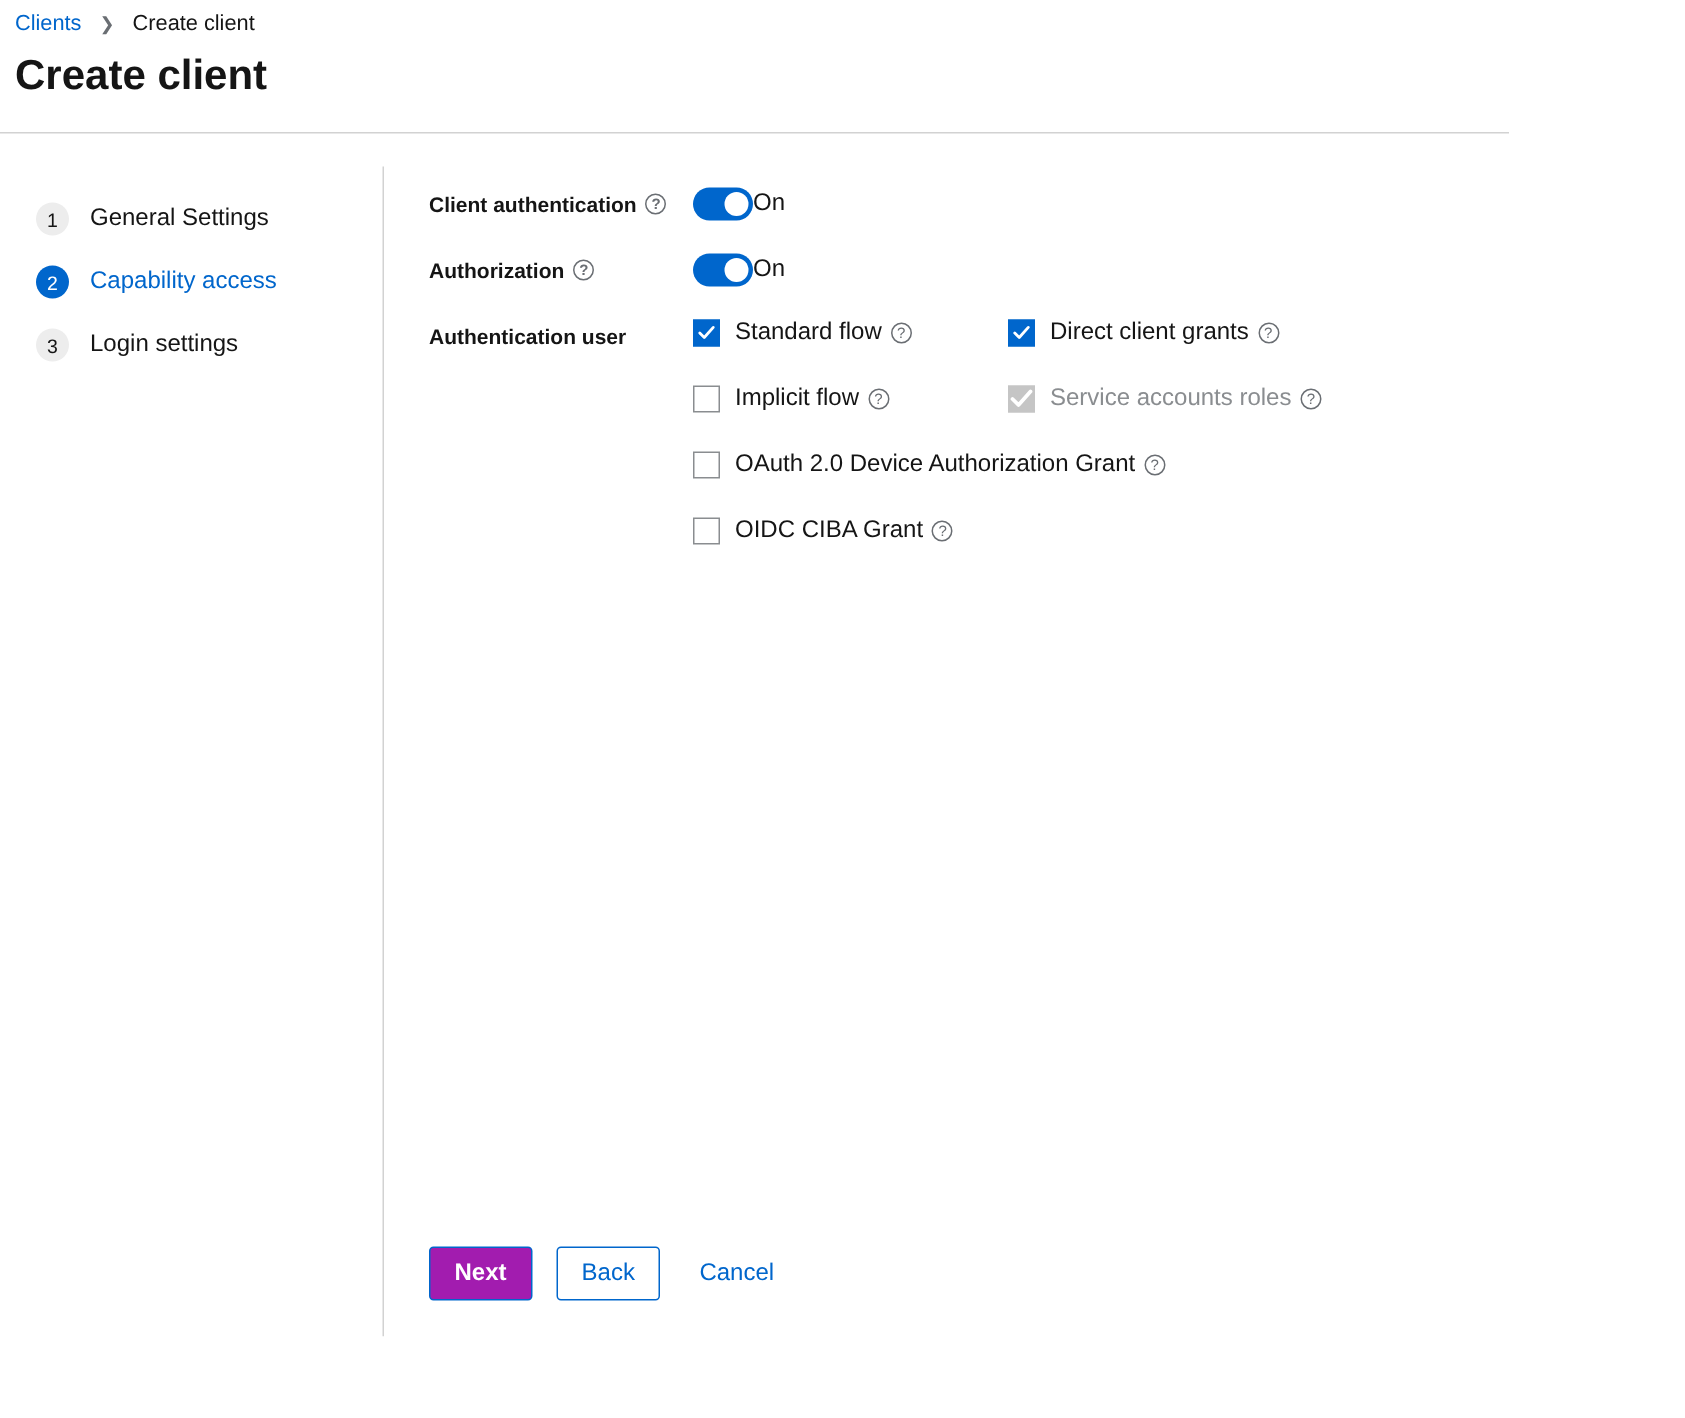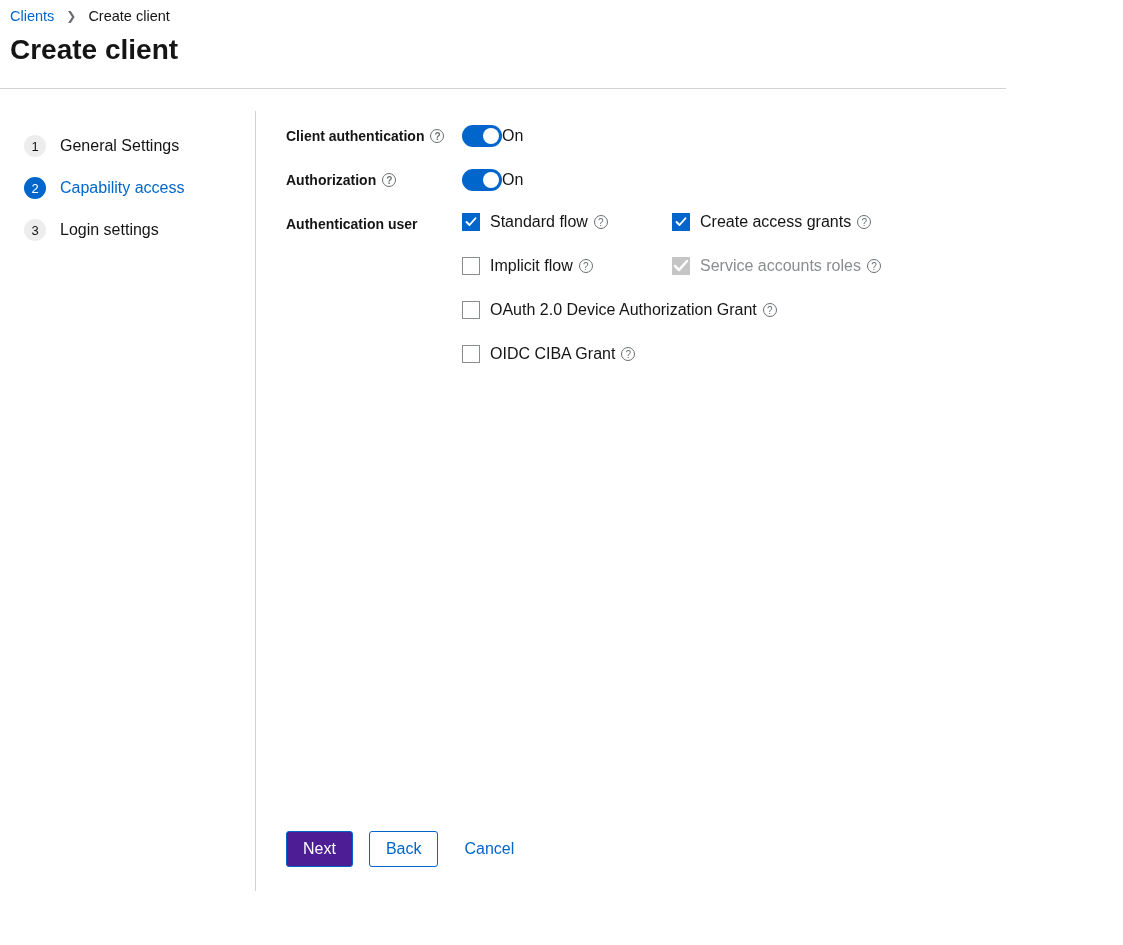--- a/index.html
+++ b/index.html
@@ -159,21 +159,21 @@
     align-items: center;
     padding-top: 24px;
   }
   .btn {
     padding: 8px 16px;
     font-size: 16px;
     border-radius: 3px;
     border: 1px solid transparent;
     cursor: pointer;
   }
-  .btn.primary { background: #4c1d95; color: #fff; border-color: #0066cc; }
+  .btn.primary { background: #a21caf; color: #fff; border-color: #0066cc; font-weight: bold; }
   .btn.secondary { background: #fff; color: #0066cc; border-color: #0066cc; }
   .btn.link { background: none; border: none; color: #0066cc; padding: 8px 10px; }
 </style>
 </head>
 <body>
 
 <div class="page">
 
   <nav class="breadcrumb">
     <a href="#">Clients</a>
@@ -250,21 +250,21 @@
             </span>
           </div>
 
           <div class="cb-item">
             <div class="cb checked">
               <svg viewBox="0 0 16 16">
                   <path d="M2 8 l4 4 l8 -9" stroke="#fff" stroke-width="2.5" fill="none" stroke-linecap="round" stroke-linejoin="round"></path>
                 </svg>
             </div>
             <span class="cb-label">
-              <span>Create access grants</span>
+              <span>Direct client grants</span>
               <span class="help-ic">?</span>
             </span>
           </div>
 
           <div class="cb-item">
             <div class="cb"></div>
             <span class="cb-label">
               <span>Implicit flow</span>
               <span class="help-ic">?</span>
             </span>

